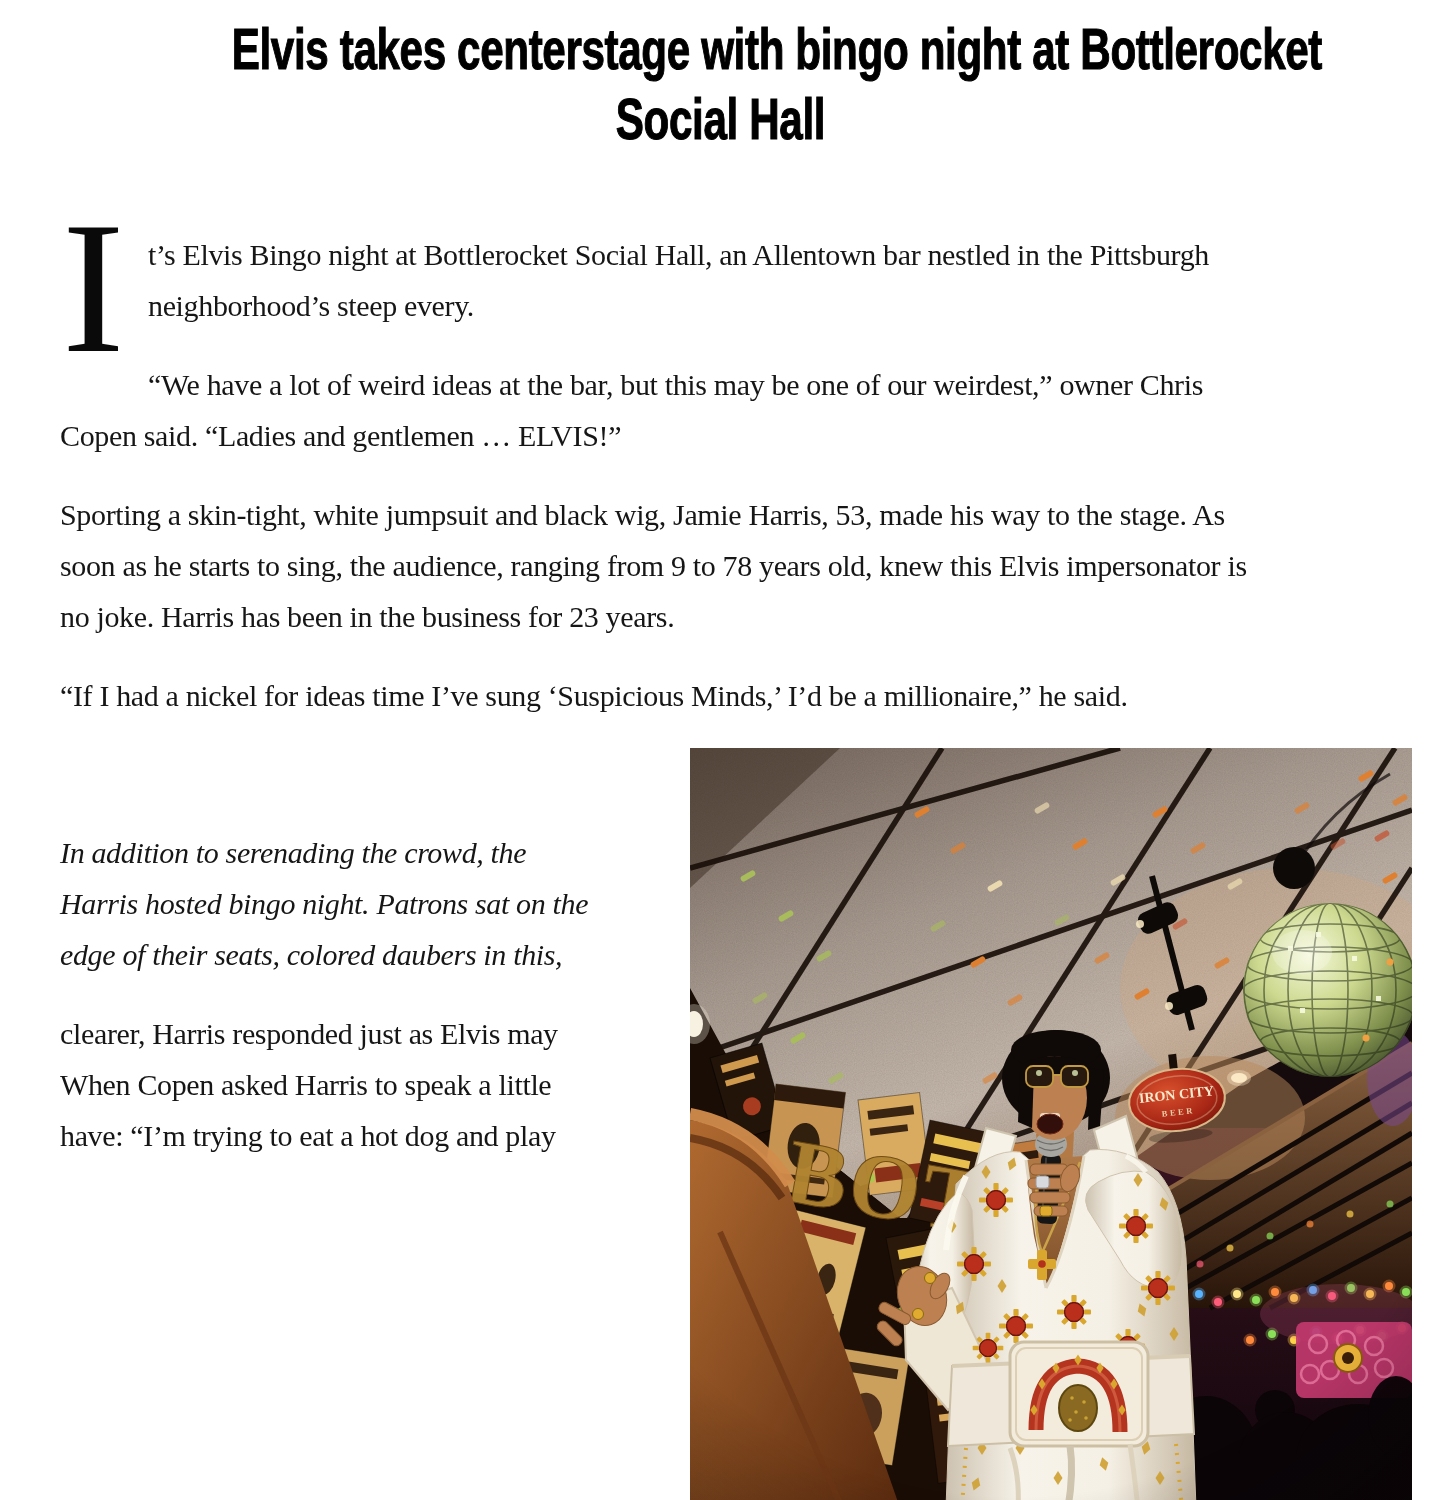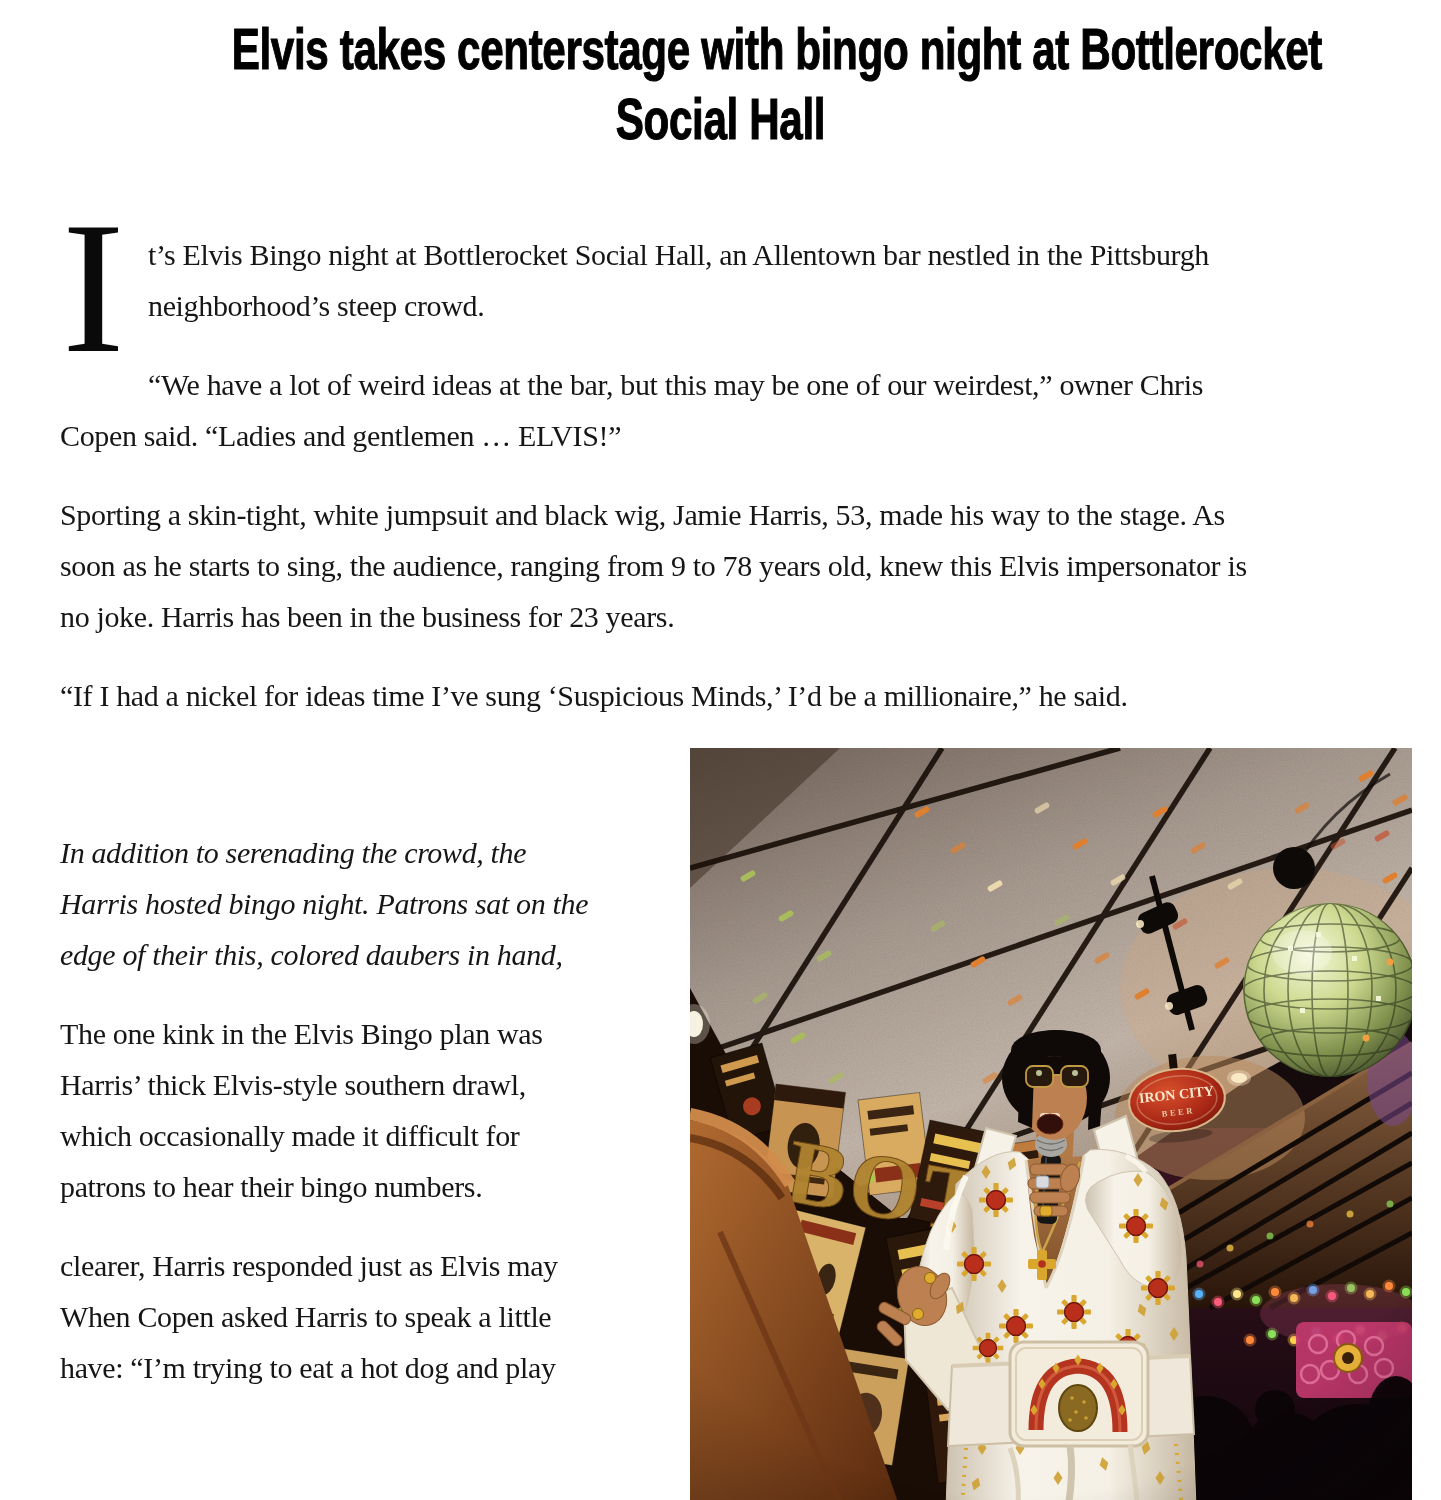--- a/index.html
+++ b/index.html
@@ -32,44 +32,38 @@
 
   <h1>
     <span class="t-line">Elvis takes centerstage with bingo night at Bottlerocket</span>
     <span class="t-line">Social Hall</span>
   </h1>
 
   <div class="body-copy">
     <p class="p1">
       <span class="dropcap">I</span>
       <span class="line">t’s Elvis Bingo night at Bottlerocket Social Hall, an Allentown bar nestled in the Pittsburgh</span>
-      <span class="line">neighborhood’s steep crowd.</span>
+      <span class="line">neighborhood’s steep every.</span>
     </p>
     <p>
       <span class="line">“We have a lot of weird ideas at the bar, but this may be one of our weirdest,” owner Chris</span>
       <span class="line">Copen said. “Ladies and gentlemen … ELVIS!”</span>
     </p>
     <p>
       <span class="line">Sporting a skin-tight, white jumpsuit and black wig, Jamie Harris, 53, made his way to the stage. As</span>
       <span class="line">soon as he starts to sing, the audience, ranging from 9 to 78 years old, knew this Elvis impersonator is</span>
       <span class="line">no joke. Harris has been in the business for 23 years.</span>
     </p>
     <p>
       <span class="line">“If I had a nickel for ideas time I’ve sung ‘Suspicious Minds,’ I’d be a millionaire,” he said.</span>
     </p>
     <p class="p5 narrow">
       <span class="line">In addition to serenading the crowd, the</span>
       <span class="line">Harris hosted bingo night. Patrons sat on the</span>
-      <span class="line">edge of their this, colored daubers in hand,</span>
-    </p>
-    <p class="narrow">
-      <span class="line">The one kink in the Elvis Bingo plan was</span>
-      <span class="line">Harris’ thick Elvis-style southern drawl,</span>
-      <span class="line">which occasionally made it difficult for</span>
-      <span class="line">patrons to hear their bingo numbers.</span>
+      <span class="line">edge of their seats, colored daubers in this,</span>
     </p>
     <p class="narrow">
       <span class="line">clearer, Harris responded just as Elvis may</span>
       <span class="line">When Copen asked Harris to speak a little</span>
       <span class="line">have: “I’m trying to eat a hot dog and play</span>
     </p>
   </div>
 
   <figure class="photo">
   <svg width="722" height="760" viewBox="0 0 722 760" xmlns="http://www.w3.org/2000/svg">

